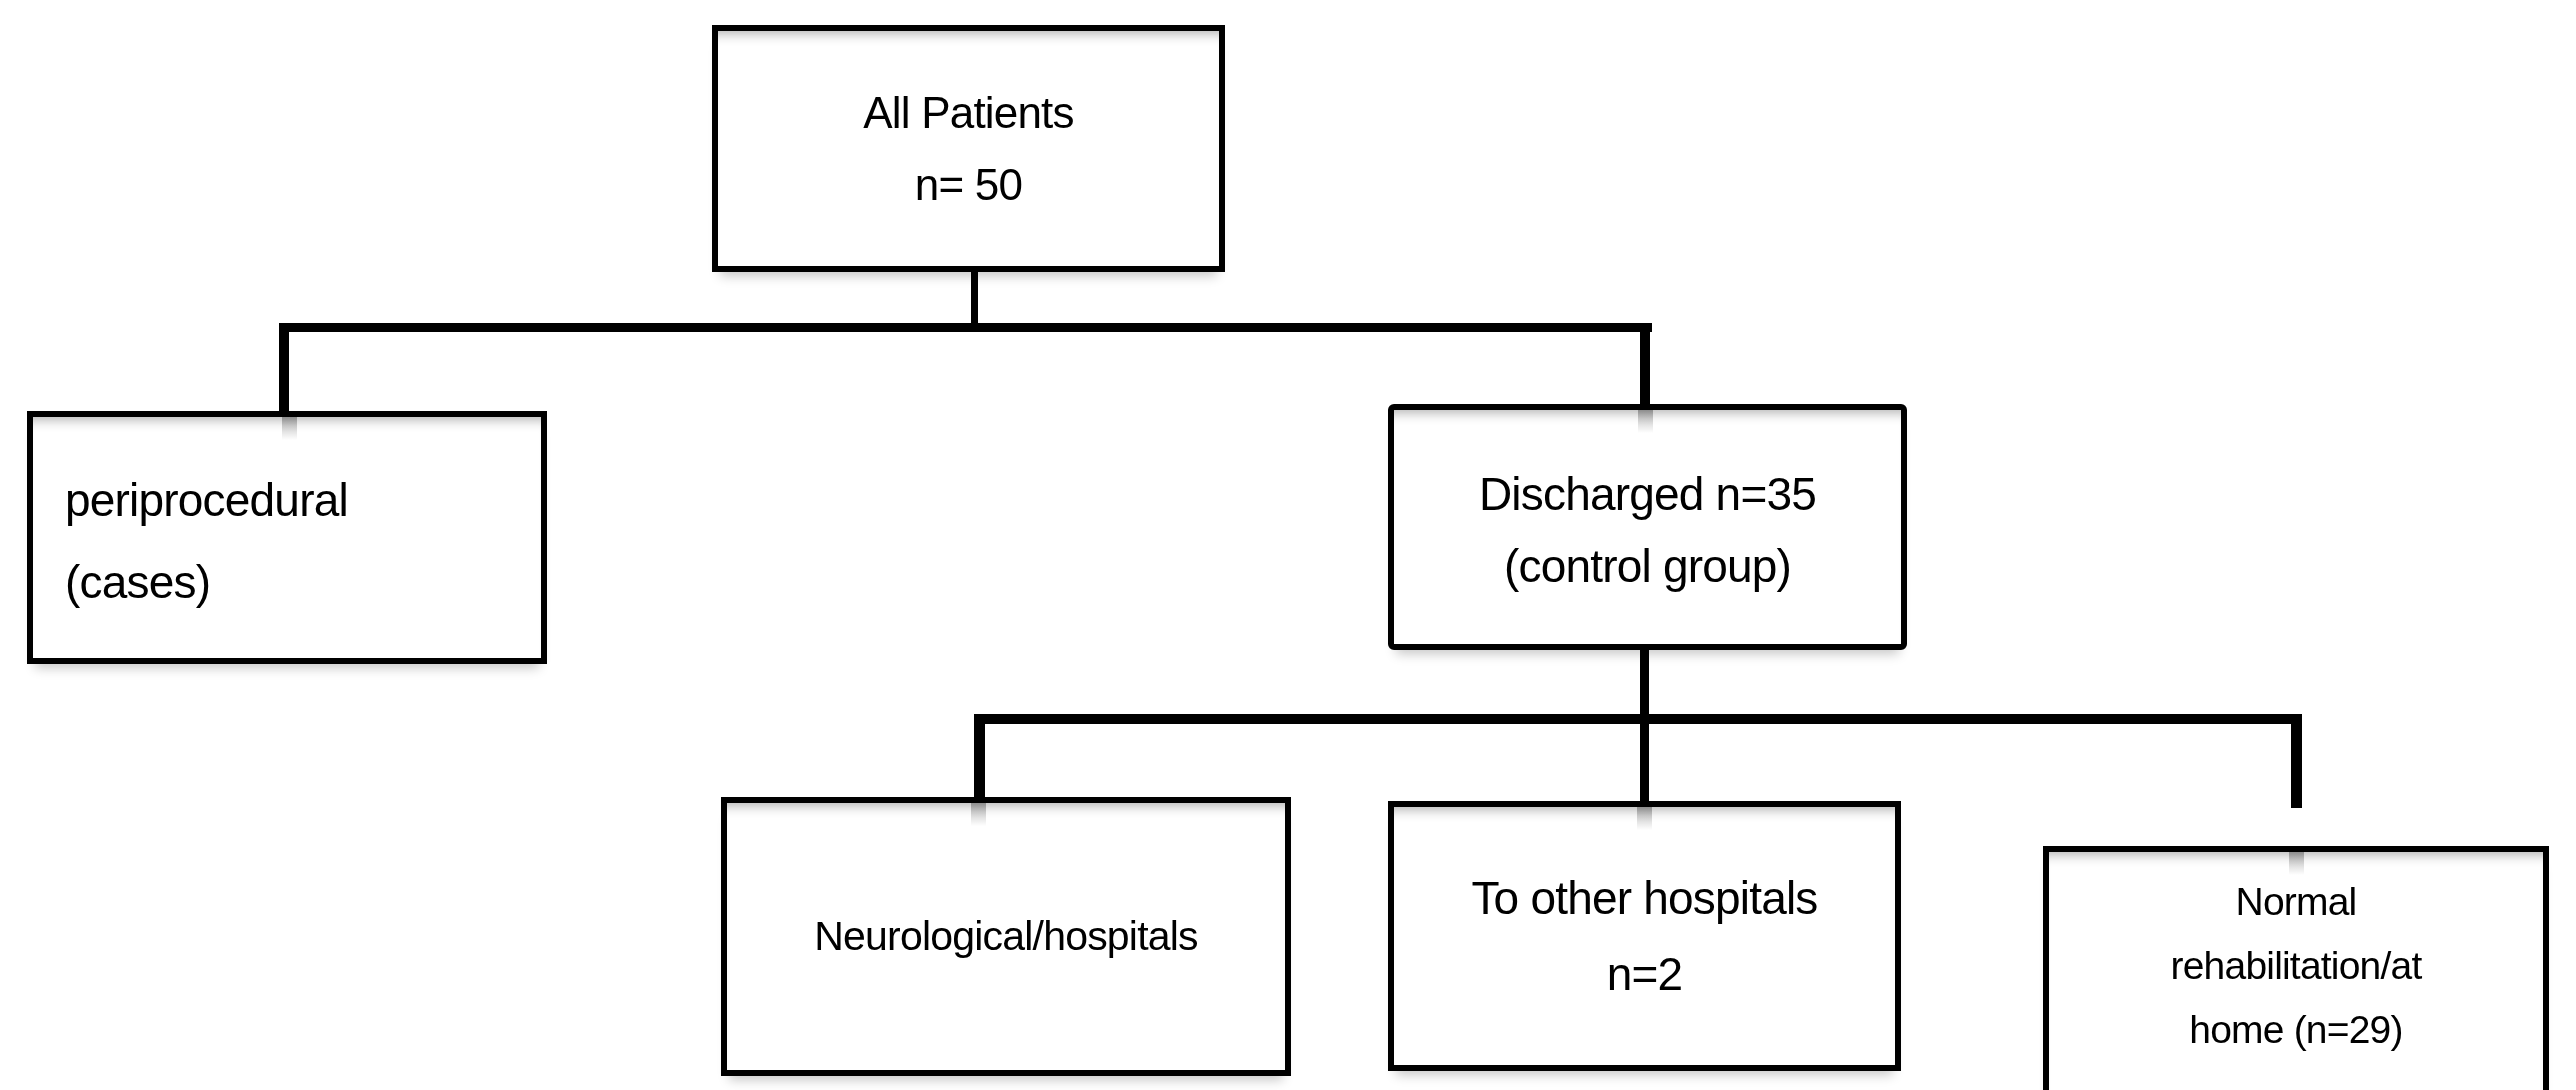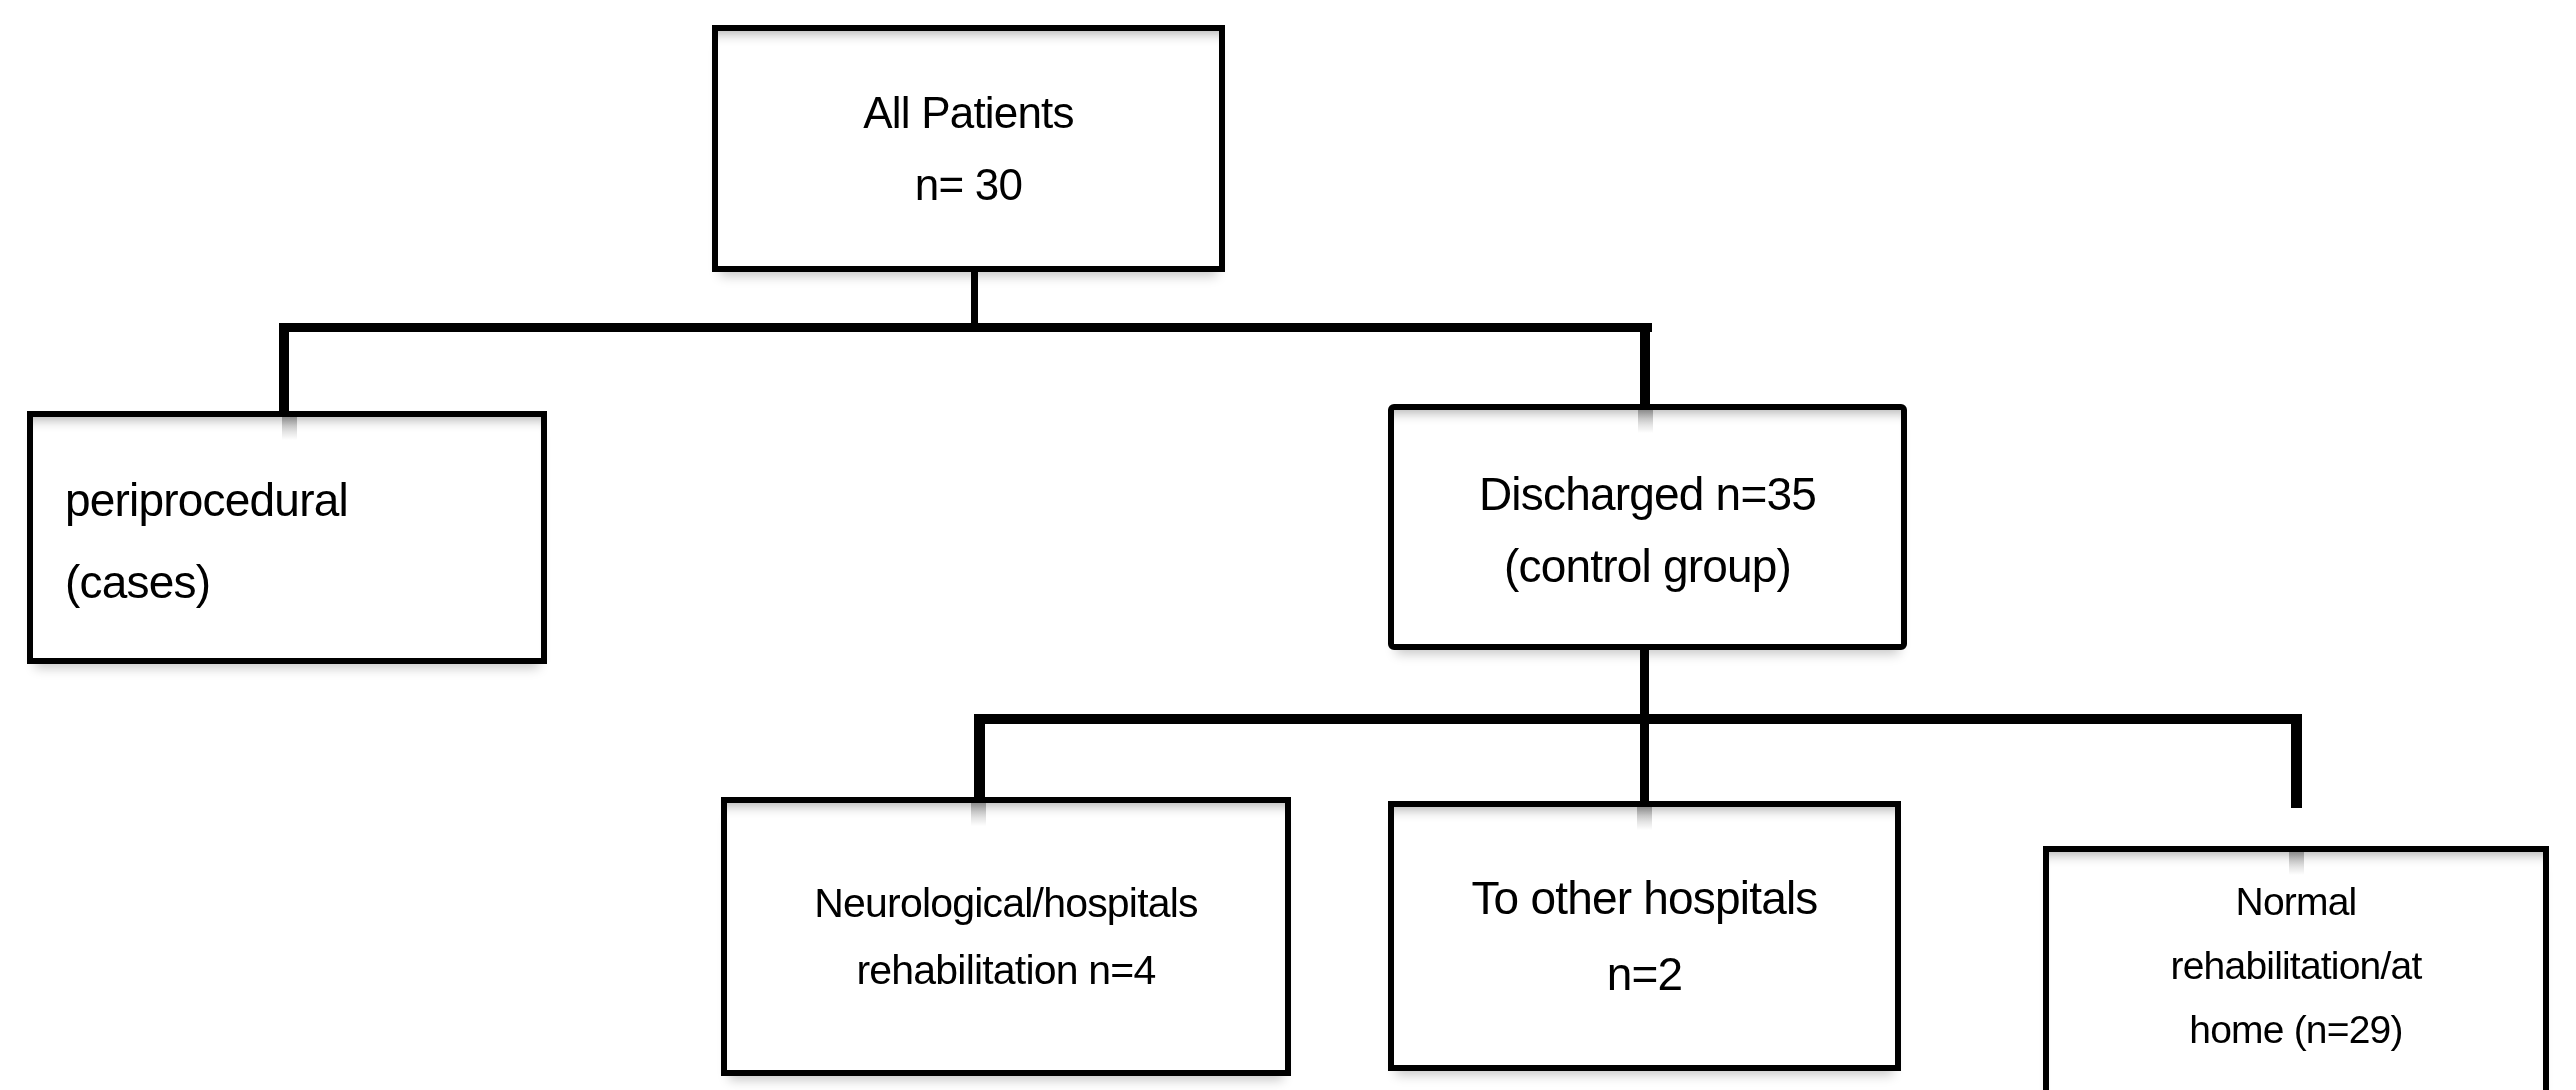--- a/index.html
+++ b/index.html
@@ -84,21 +84,21 @@
   #node-other-hosp .stub     { left: 243px; }
   #node-normal-home .stub    { left: 240px; }
 </style>
 </head>
 <body>
 
 <div class="canvas">
 
   <div class="node" id="node-all-patients">
     <div class="ln">All Patients</div>
-    <div class="ln">n= 30</div>
+    <div class="ln">n= 50</div>
   </div>
 
   <div class="conn" id="conn-top-vertical"></div>
   <div class="conn hline" id="branch1-horizontal"></div>
   <div class="conn" id="branch1-left-vertical"></div>
   <div class="conn" id="branch1-right-vertical"></div>
 
   <div class="node" id="node-periprocedural">
     <div class="stub"></div>
     <div class="ln">periprocedural</div>
@@ -113,21 +113,20 @@
 
   <div class="conn" id="conn-discharged-vertical"></div>
   <div class="conn hline" id="branch2-horizontal"></div>
   <div class="conn" id="branch2-left-vertical"></div>
   <div class="conn" id="branch2-mid-vertical"></div>
   <div class="conn" id="branch2-right-vertical"></div>
 
   <div class="node" id="node-neuro-rehab">
     <div class="stub"></div>
     <div class="ln">Neurological/hospitals</div>
-    <div class="ln">rehabilitation n=4</div>
   </div>
 
   <div class="node" id="node-other-hosp">
     <div class="stub"></div>
     <div class="ln">To other hospitals</div>
     <div class="ln">n=2</div>
   </div>
 
   <div class="node" id="node-normal-home">
     <div class="stub"></div>

